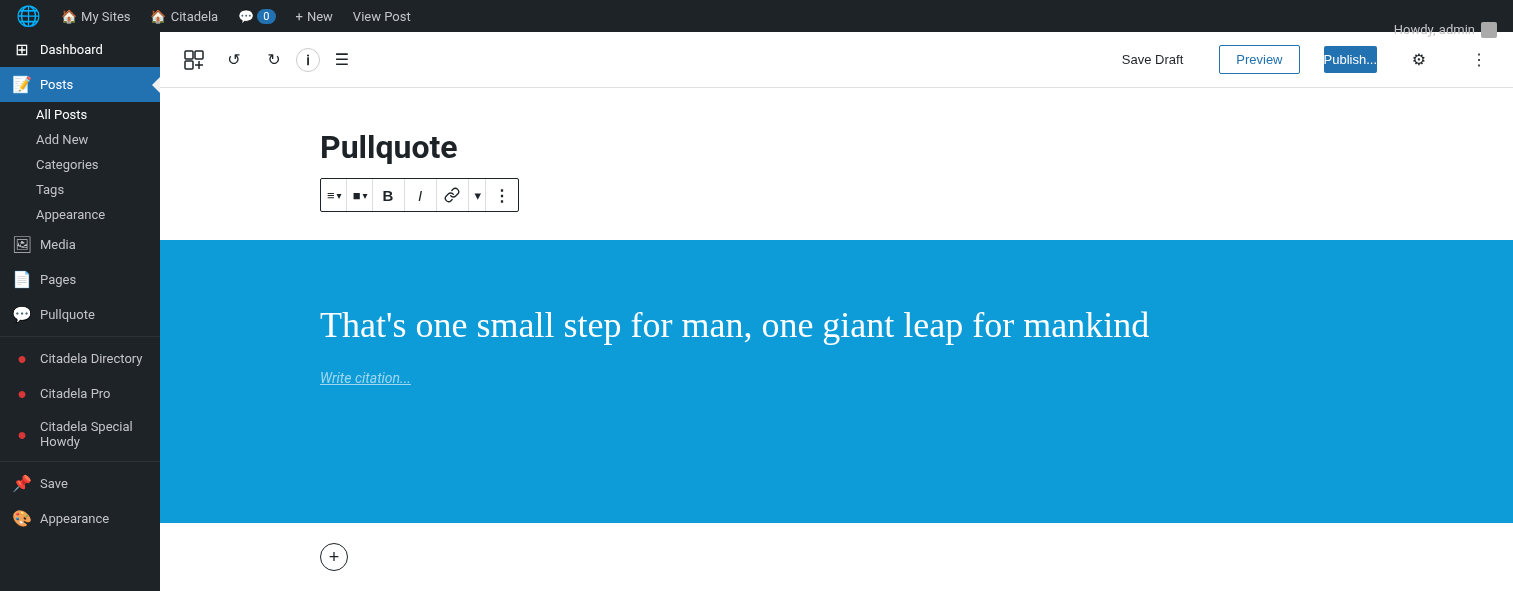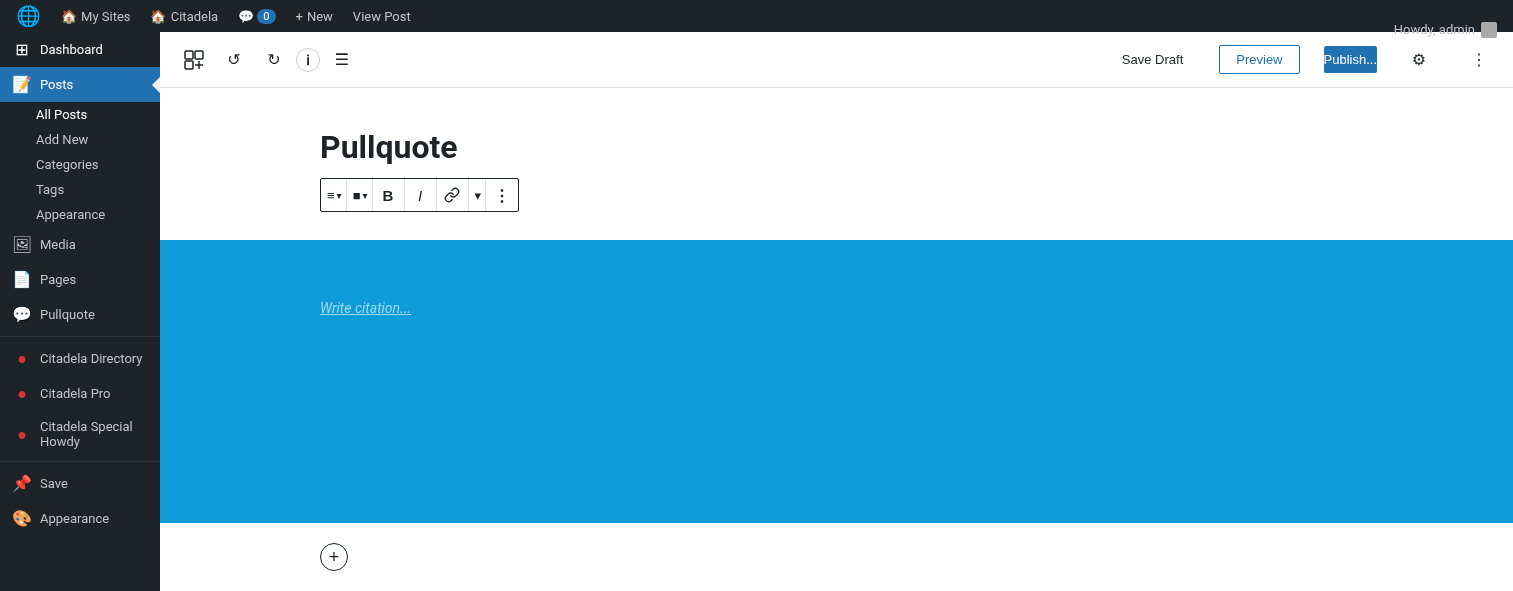--- a/index.html
+++ b/index.html
@@ -361,20 +361,21 @@
             </svg>
           </button>
           <button class="block-toolbar-dropdown">
             <span>▾</span>
           </button>
           <button class="block-toolbar-btn" style="font-size:16px; font-weight:700;">⋮</button>
         </div>
       </div>
 
       <div class="pullquote-section" style="background: rgb(13, 156, 216);">
+        <div class="pullquote-text">That's one small step for man, one giant leap for mankind</div>
         <div class="pullquote-citation">Write citation...</div>
       </div>
 
       <div class="editor-bottom">
         <button class="add-block-btn" title="Add block">+</button>
       </div>
 
     </div>
   </div>
 </div>

